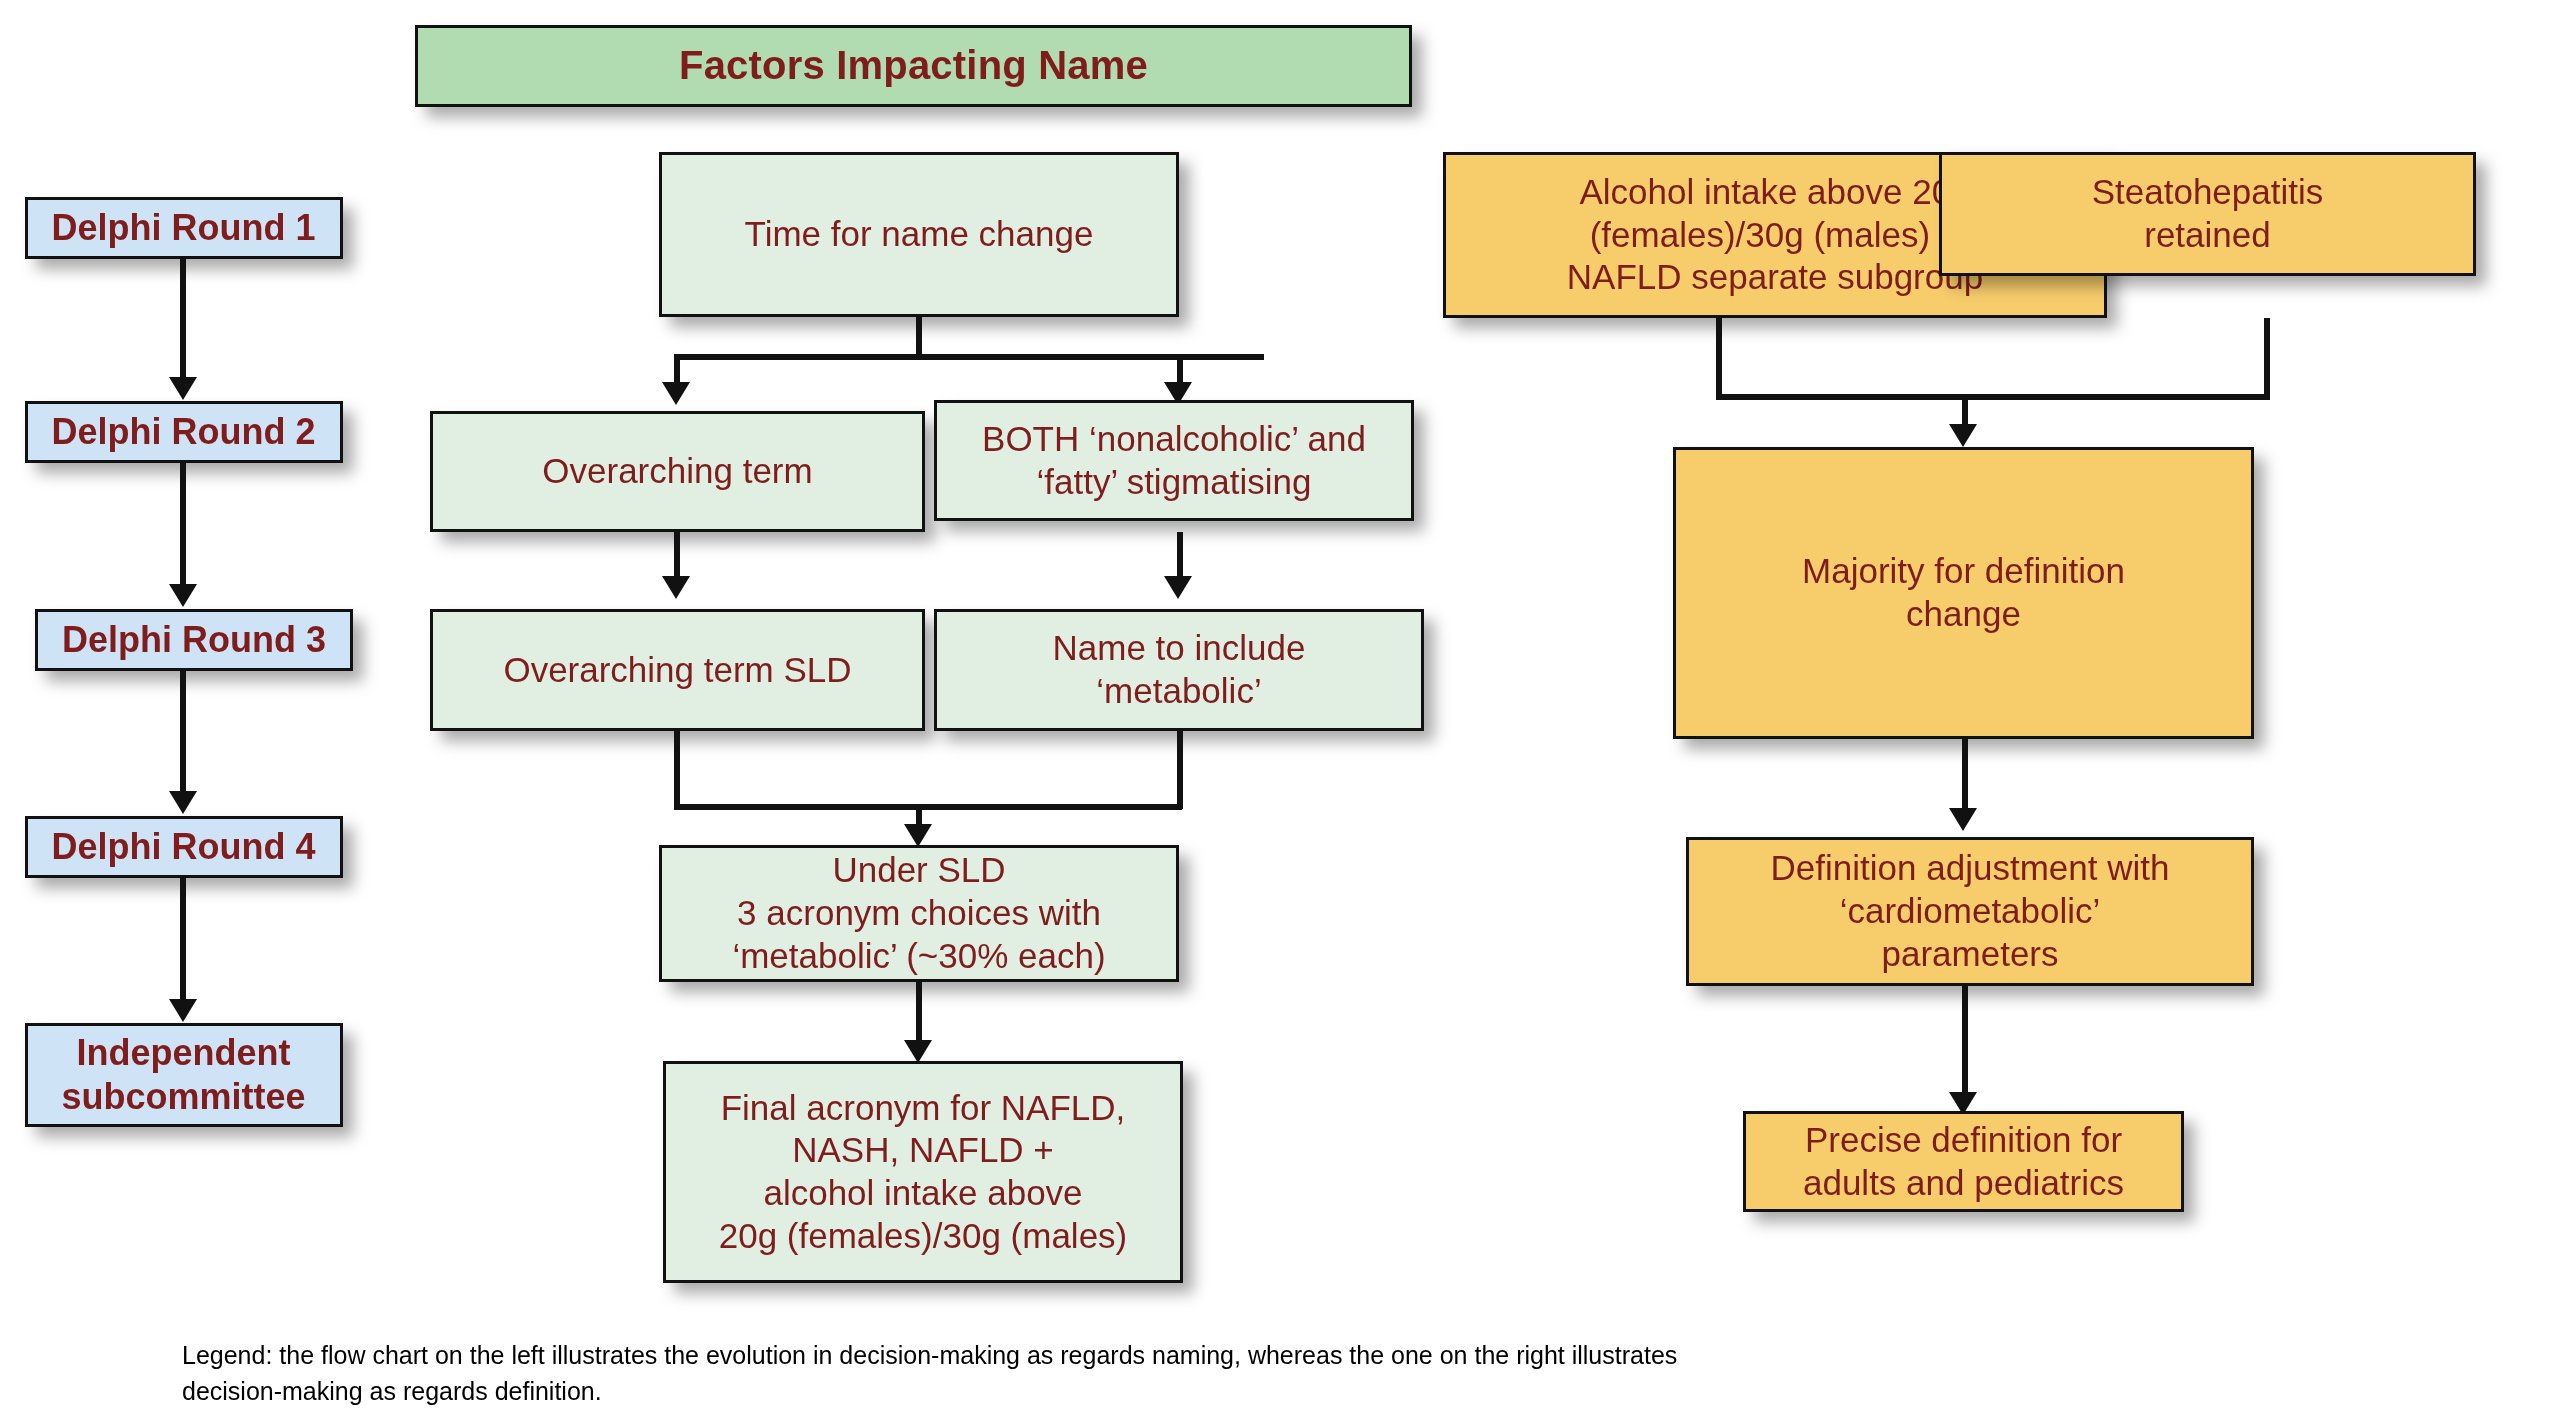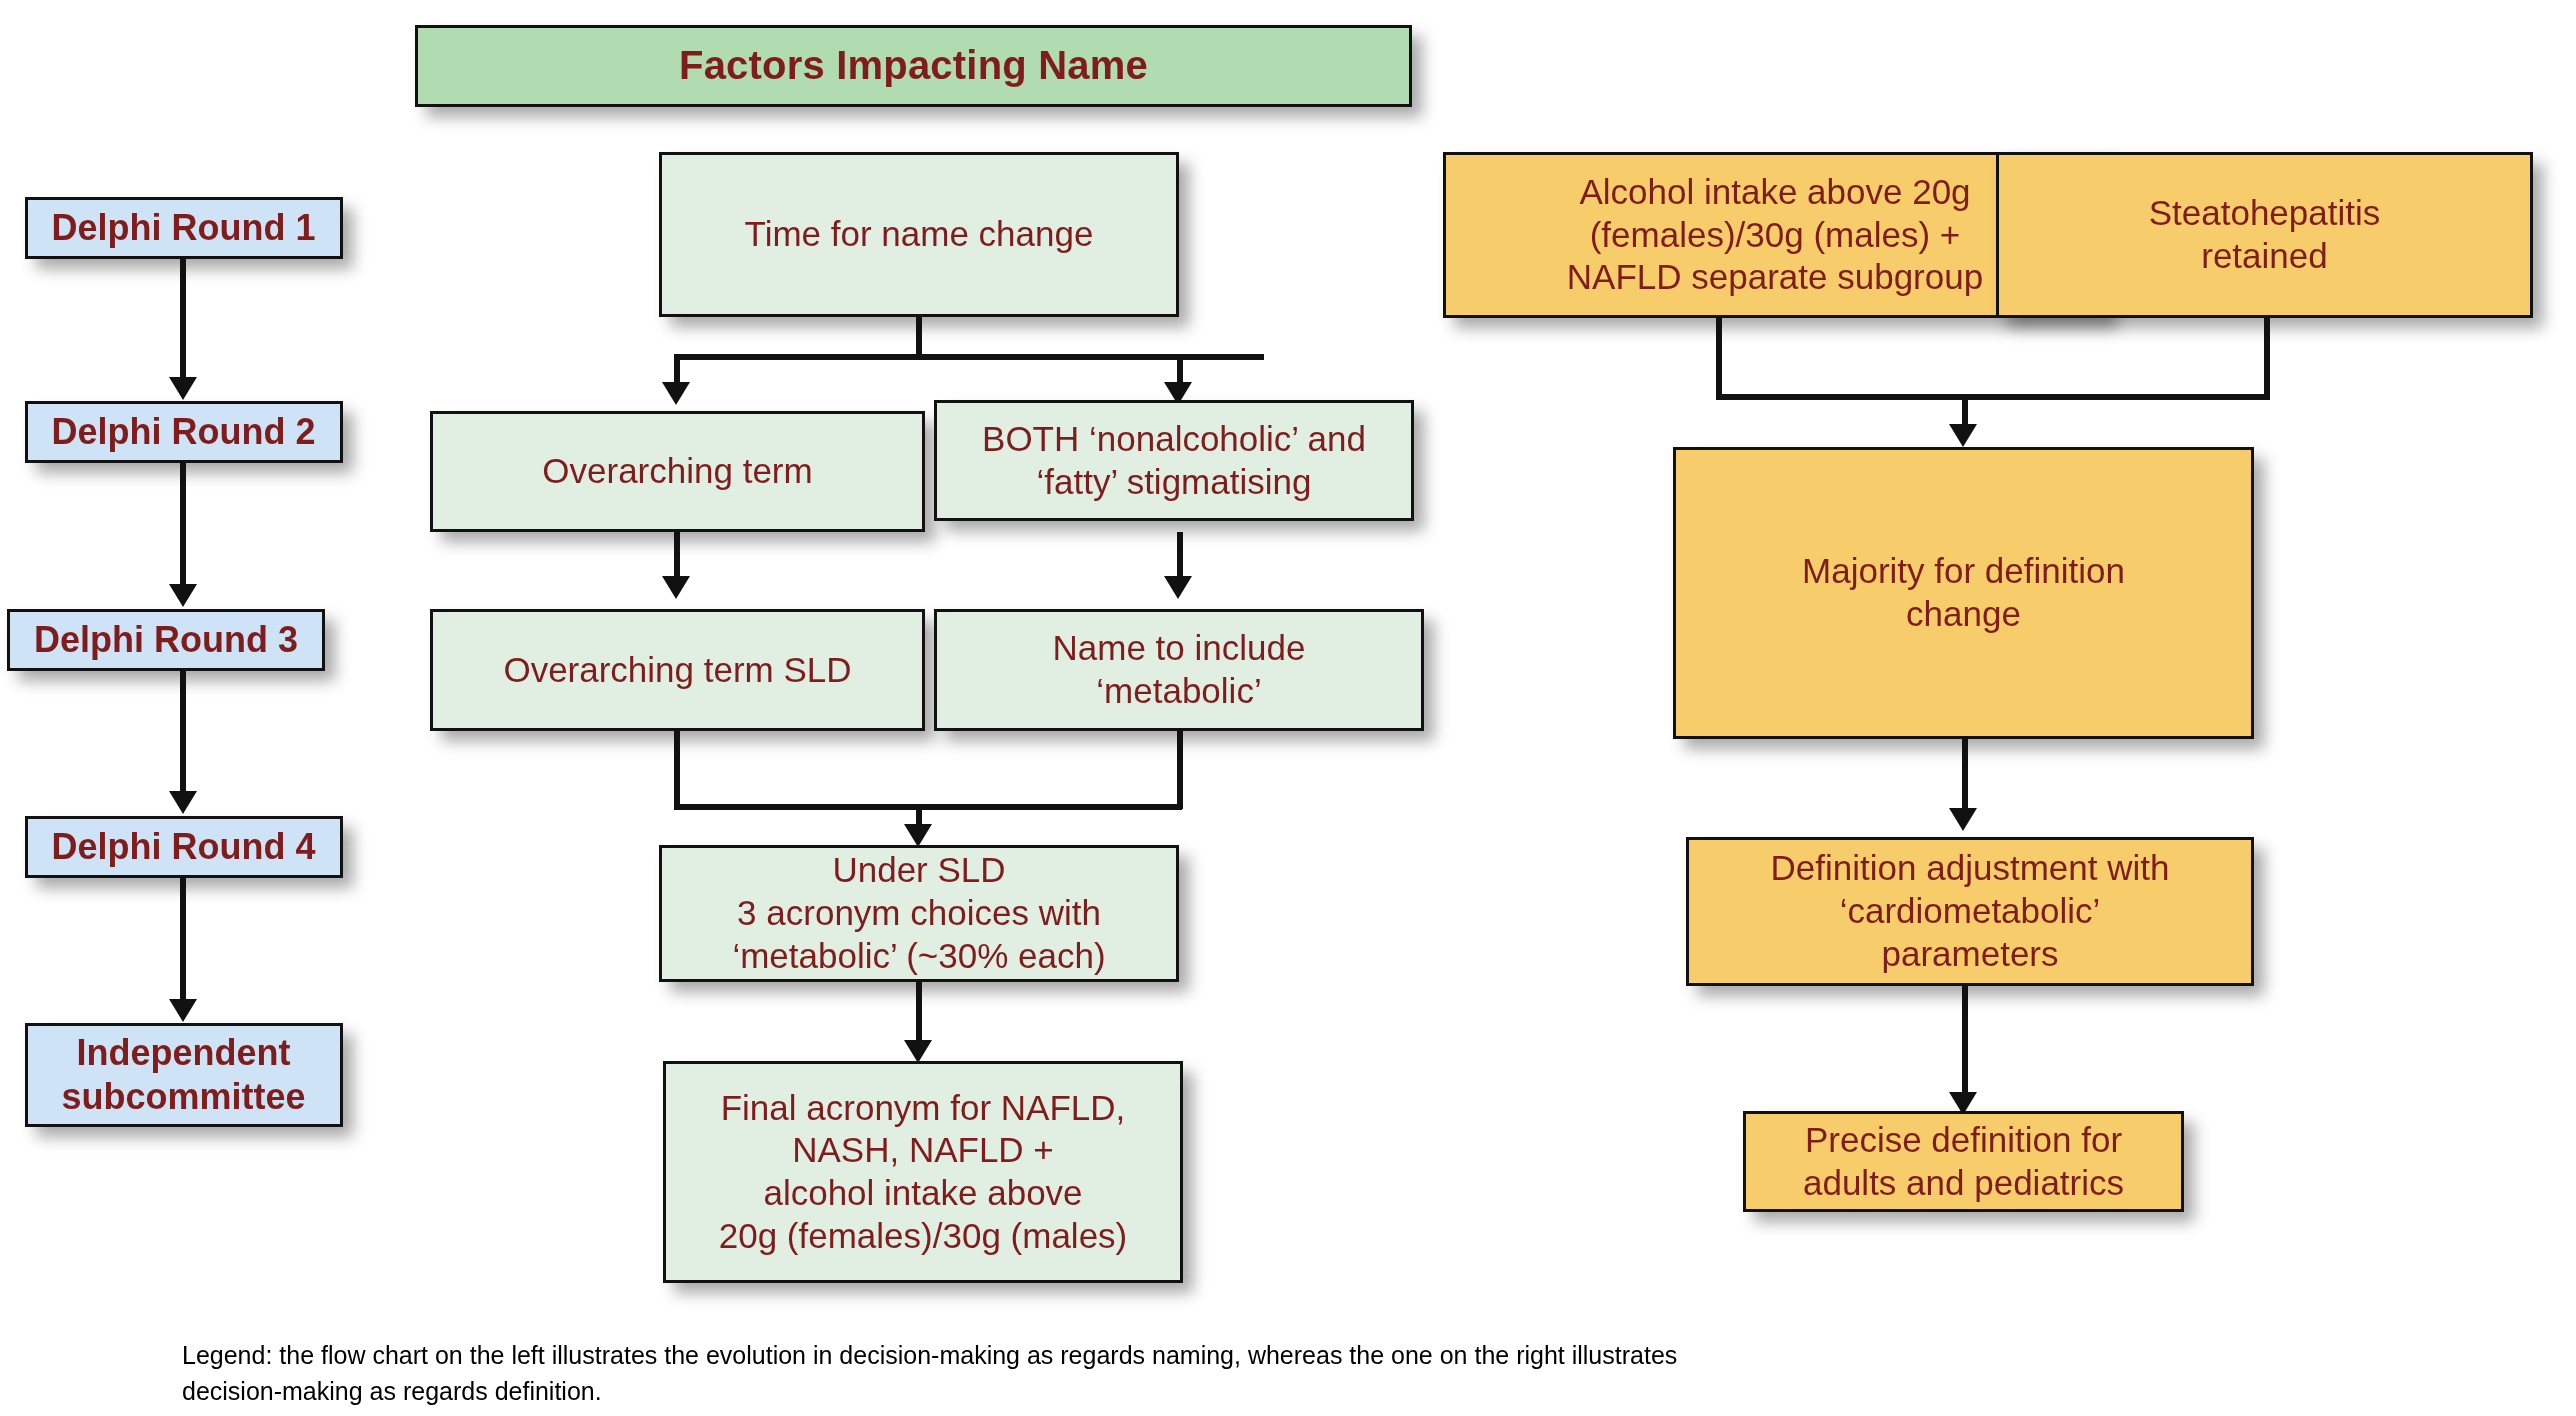--- a/index.html
+++ b/index.html
@@ -88,21 +88,21 @@
   <div class="node blue" style="left:24.5px; top:197px; width:318px; height:62px;">Delphi Round 1</div>
 
   <div class="vline" style="left:180px; top:259px; height:131px;"></div>
   <div class="arrowhead" style="left:169px; top:377px;"></div>
 
   <div class="node blue" style="left:24.5px; top:401px; width:318px; height:62px;">Delphi Round 2</div>
 
   <div class="vline" style="left:180px; top:463px; height:134px;"></div>
   <div class="arrowhead" style="left:169px; top:584px;"></div>
 
-  <div class="node blue" style="left:7px; top:609px; width:318px; height:62px;">Delphi Round 3</div>
+  <div class="node blue" style="left:35px; top:609px; width:318px; height:62px;">Delphi Round 3</div>
 
   <div class="vline" style="left:180px; top:671px; height:134px;"></div>
   <div class="arrowhead" style="left:169px; top:791px;"></div>
 
   <div class="node blue" style="left:24.5px; top:816px; width:318px; height:62px;">Delphi Round 4</div>
 
   <div class="vline" style="left:180px; top:878px; height:134px;"></div>
   <div class="arrowhead" style="left:169px; top:999px;"></div>
 
   <div class="node blue" style="left:24.5px; top:1023px; width:318px; height:104px;">Independent
@@ -148,21 +148,21 @@
 
   <div class="node green" style="left:663px; top:1061px; width:520px; height:222px;text-align:center;">Final acronym for NAFLD,
 NASH, NAFLD +
 alcohol intake above
 20g (females)/30g (males)</div>
 
   <div class="node amber" style="left:1443px; top:152px; width:664px; height:166px;">Alcohol intake above 20g
 (females)/30g (males) +
 NAFLD separate subgroup</div>
 
-  <div class="node amber" style="left:1996px; top:152px; width:537px; height:166px;">Steatohepatitis
+  <div class="node amber" style="left:1939px; top:152px; width:537px; height:124px;">Steatohepatitis
 retained</div>
 
   <div class="vline" style="left:1716px; top:318px; height:82px;"></div>
   <div class="vline" style="left:2264px; top:318px; height:82px;"></div>
   <div class="hline" style="left:1716px; top:394px; width:554px;"></div>
   <div class="vline" style="left:1962px; top:394px; height:38px;"></div>
   <div class="arrowhead" style="left:1949px; top:424px;"></div>
 
   <div class="node amber" style="left:1673px; top:447px; width:581px; height:292px;">Majority for definition
 change</div>

